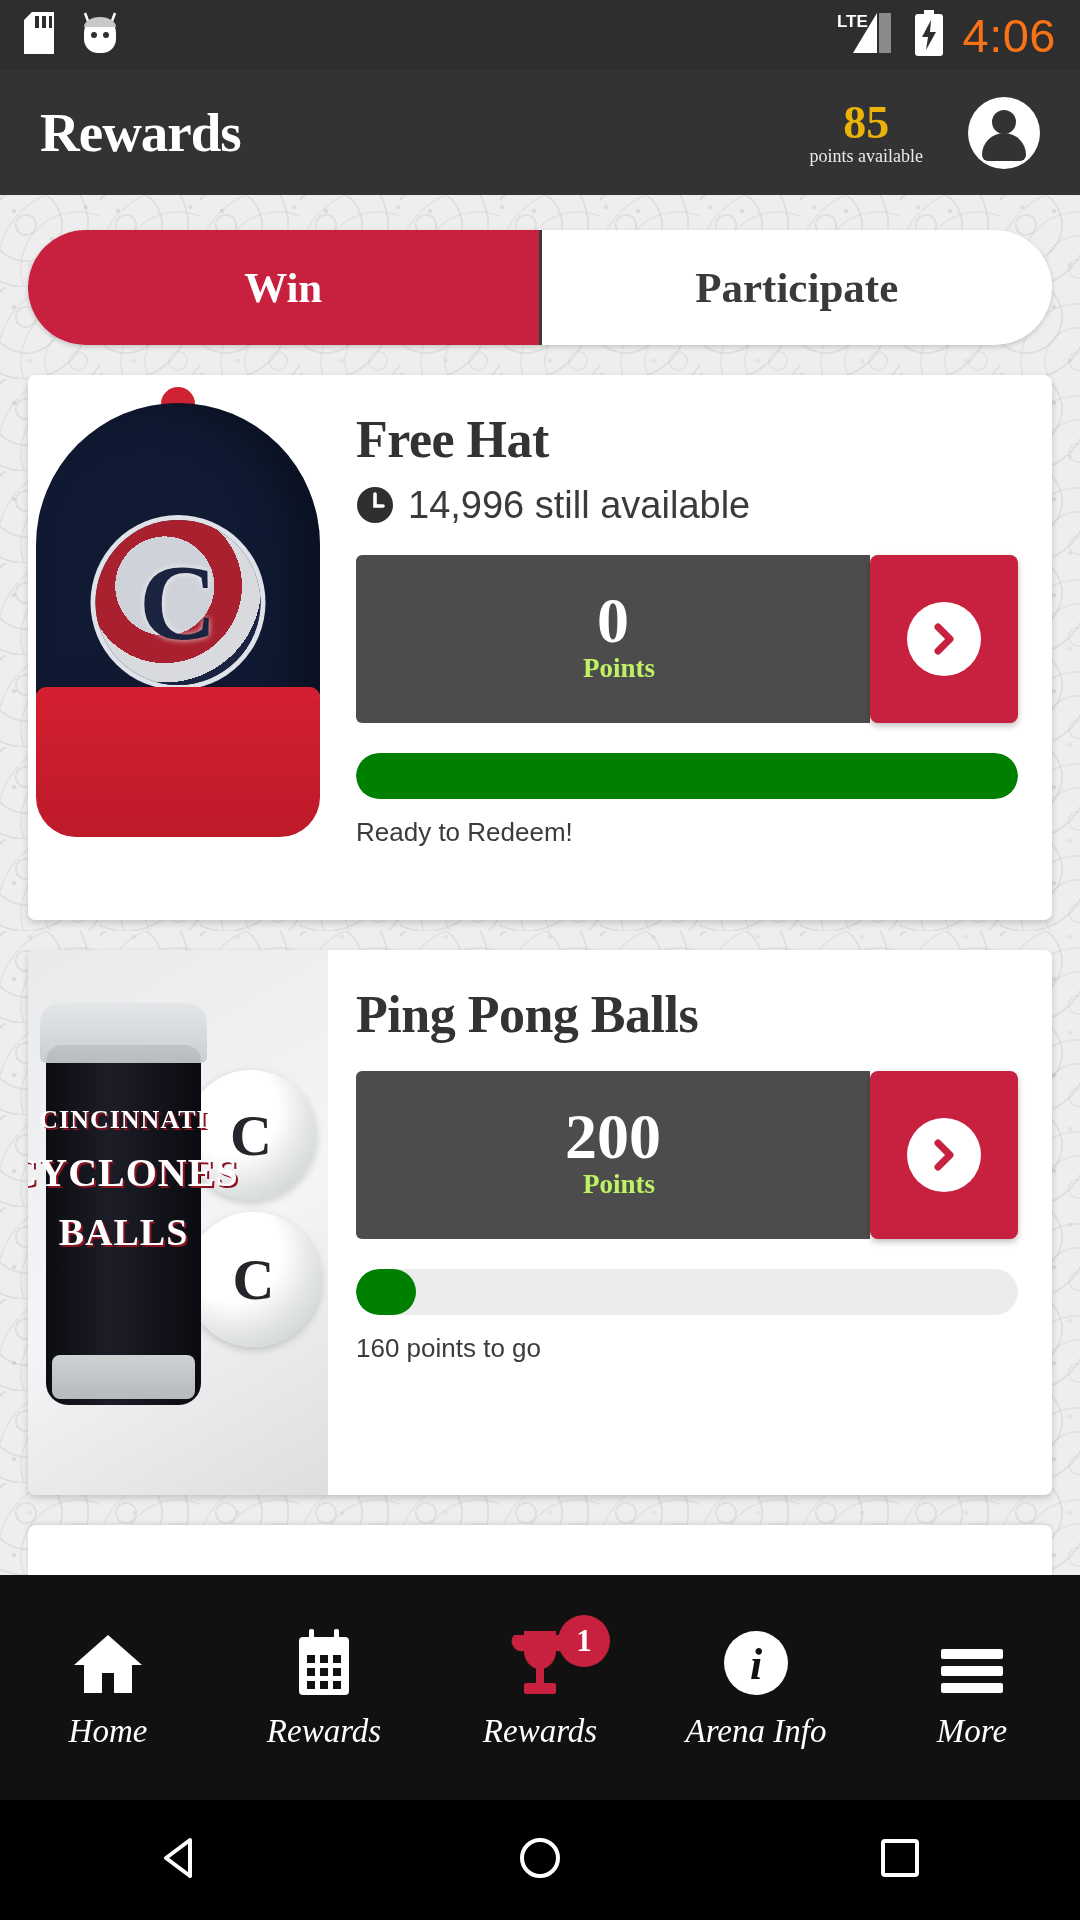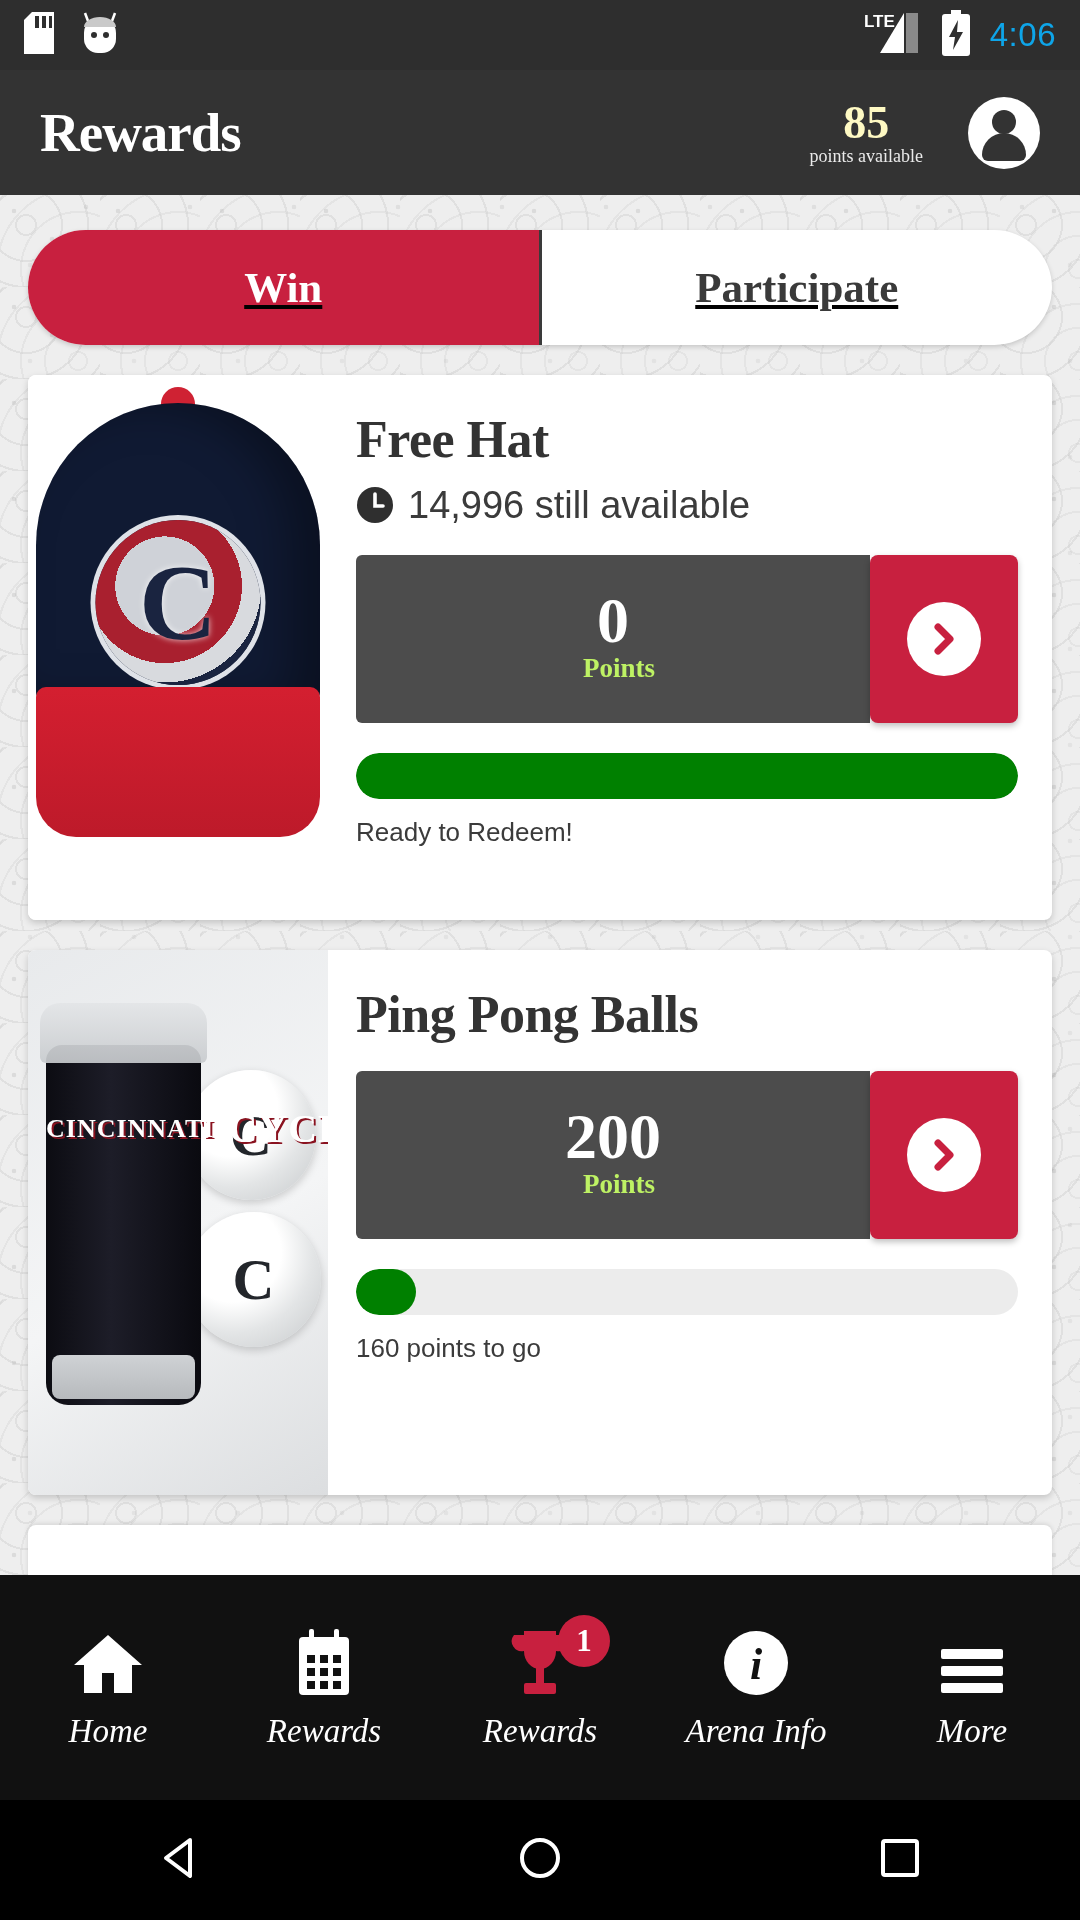--- a/index.html
+++ b/index.html
@@ -12,38 +12,38 @@
   }
 
   
   .statusbar {
     height:70px; background:#2e2e2e;
     display:flex; align-items:center;
     padding:0 24px; gap:14px;
   }
   .sb-left { display:flex; align-items:center; gap:26px; }
   .sb-right { margin-left:auto; display:flex; align-items:center; gap:18px; }
-  .sb-time { color:#0ea5e9; font-size:33px; letter-spacing:0.5px; }
+  .sb-time { color:#f97316; font-size:47px; letter-spacing:0.5px; }
 
   
   .appbar {
     height:125px; background:#333333;
     display:flex; align-items:center; padding:0 40px;
   }
   .app-title {
     color:#ffffff; font-size:55px; font-weight:bold;
     letter-spacing:-1px;
     font-family:"Liberation Serif", serif;
   }
   .pts-block {
     margin-left:auto; text-align:center;
     display:flex; flex-direction:column; line-height:1.05;
     padding-right:45px;
   }
-  .pts-value { color:#fef9c3; font-size:46px; font-weight:bold;
+  .pts-value { color:#eab308; font-size:46px; font-weight:bold;
                font-family:"Liberation Serif", serif;text-align:center; }
   .pts-label { color:#eaeaea; font-size:18px;
                font-family:"Liberation Serif", serif; }
   .avatar-btn {
     width:72px; height:72px; border-radius:50%;
     background:#ffffff; position:relative; flex:0 0 auto;
   }
   .avatar-btn::before {
     content:""; position:absolute; left:50%; top:13px;
     transform:translateX(-50%);
@@ -77,21 +77,20 @@
     background-size:100px 92px,100px 92px;
   }
 
   
   .tabs {
     position:relative; z-index:2;
     margin:35px 28px 0 28px;
     height:115px; border-radius:58px; overflow:hidden;
     display:flex; background:#ffffff;
     box-shadow:0 2px 5px rgba(0,0,0,.17);
-    text-decoration:underline;
   }
   .tab {
     flex:1; display:flex; align-items:center; justify-content:center;
     font-size:43px; font-weight:bold;
     font-family:"Liberation Serif", serif;
   }
   .tab.active { background:#c8203f; color:#ffffff; }
   .tab.inactive { color:#3a3a3a; border-left:3px solid #3a3a3a; }
 
   
@@ -144,21 +143,21 @@
     content:""; position:absolute; left:-6px; right:-6px; top:-42px; height:60px;
     background:linear-gradient(180deg,#e3e5e7,#c8cbce);
     border-radius:20px 20px 6px 6px; opacity:.92;
   }
   .pp-tube::after {
     content:""; position:absolute; left:6px; right:6px; bottom:6px; height:44px;
     background:linear-gradient(180deg,#cfd2d5,#b7babd); border-radius:8px;
   }
   .pp-text {
     position:absolute; left:0; right:0; top:60px;
-    display:flex; align-items:center; gap:14px;
+    display:flex; flex-direction:column; align-items:center; gap:14px;
     font-family:"Liberation Serif", serif; font-weight:bold; color:#ffffff;
     text-shadow:2px 2px 0 #8a1320;
   }
   .pp-text span:nth-child(1){ font-size:26px; letter-spacing:1px; }
   .pp-text span:nth-child(2){ font-size:40px; letter-spacing:1px; }
   .pp-text span:nth-child(3){ font-size:38px; letter-spacing:1px; }
   .pp-ball {
     position:absolute; border-radius:50%;
     background:radial-gradient(circle at 34% 30%, #ffffff 0 38%, #e3e5e6 62%, #c5c8ca 100%);
     box-shadow:0 3px 8px rgba(0,0,0,.18);

